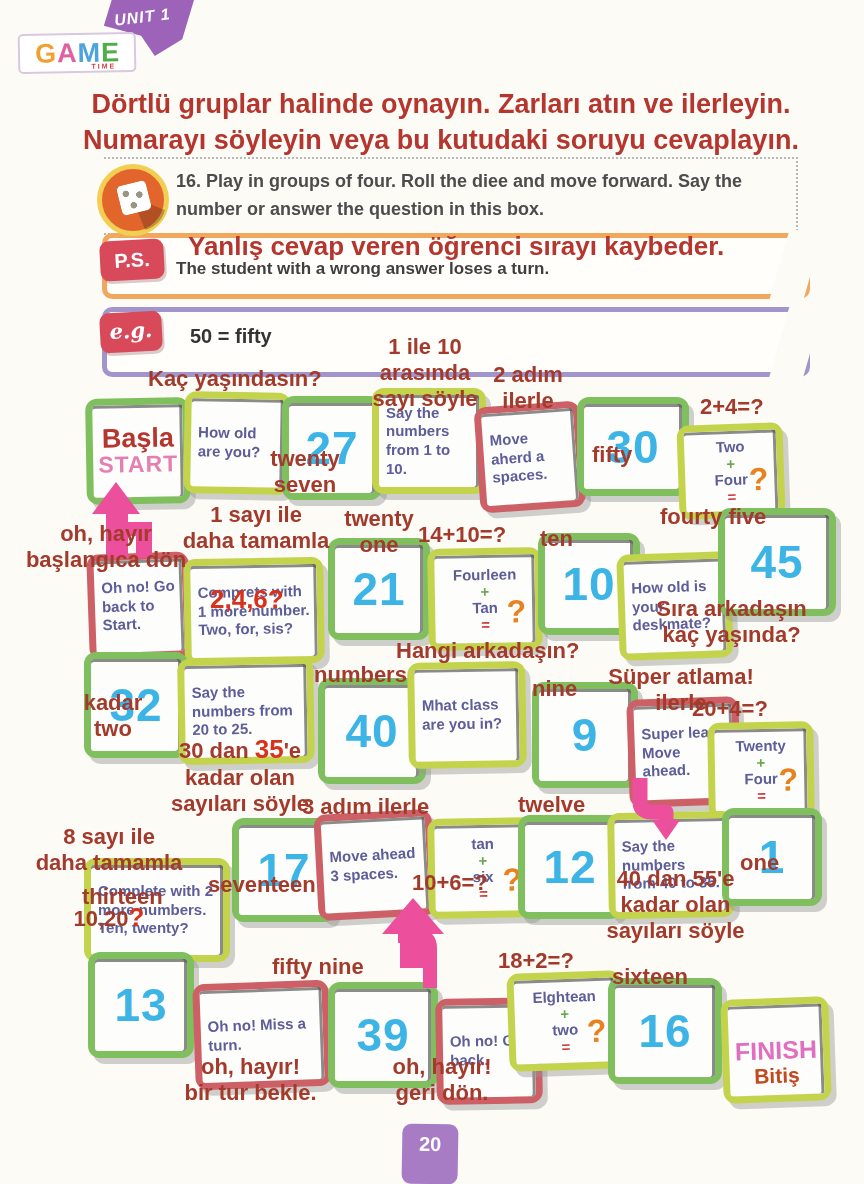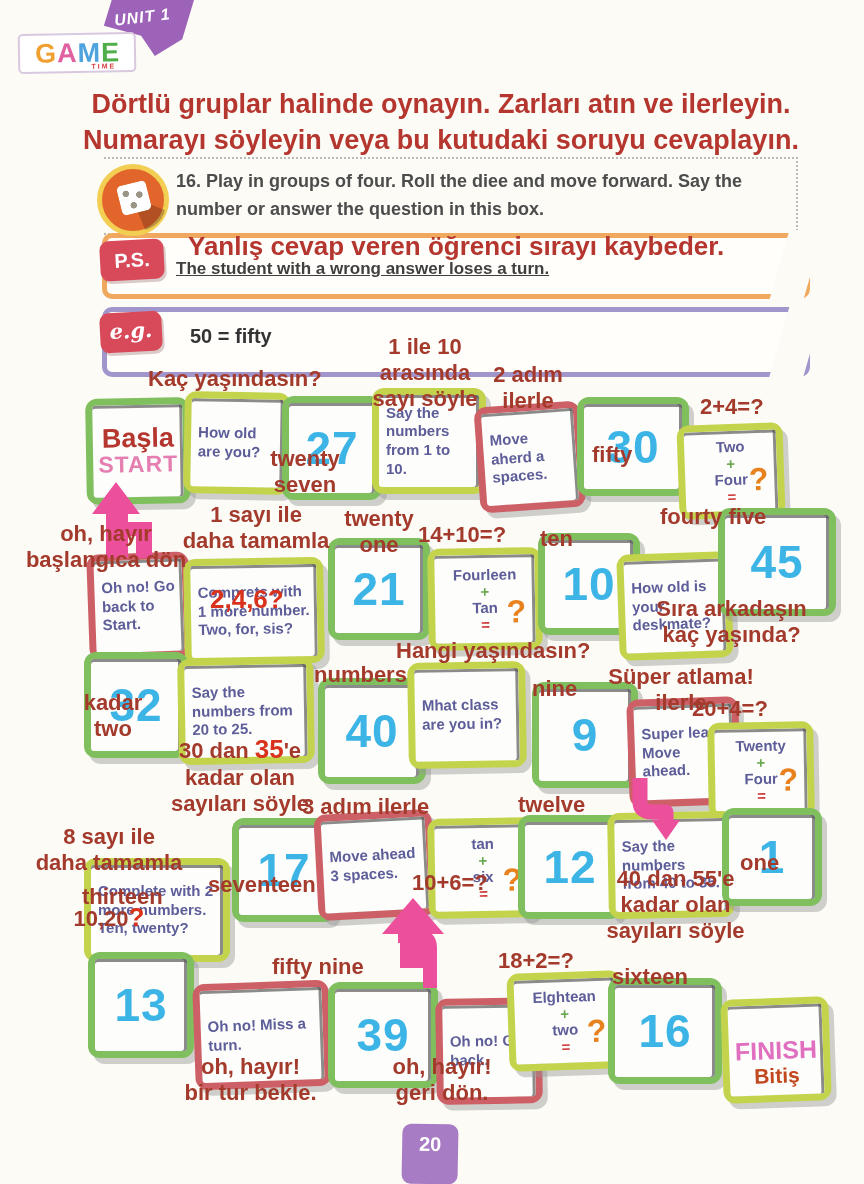--- a/index.html
+++ b/index.html
@@ -38,21 +38,21 @@
   .ps-box{left:102px;top:233px;width:698px;height:56px;border:5px solid #f0a85e;}
   .eg-box{left:102px;top:307px;width:698px;height:60px;border:5px solid #a195cc;}
   .fold{position:absolute;right:-8px;top:-8px;width:34px;height:130%;background:#fcfbf6;
     transform:skewX(-16deg);}
   .tab{background:#d8495a;color:#fff;border-radius:9px;font-weight:bold;text-align:center;
     z-index:4;box-shadow:2px 3px 0 rgba(150,110,110,.35);}
   .ps-tab{left:100px;top:240px;width:64px;height:40px;font-size:20px;line-height:40px;transform:rotate(-3deg);}
   .eg-tab{left:100px;top:312px;width:62px;height:40px;font-size:21px;line-height:38px;
     font-style:italic;font-family:"DejaVu Serif",serif;transform:rotate(-3deg);}
   .ps-red{left:188px;top:231px;font-size:26px;color:#b5362e;font-weight:bold;z-index:5;}
-  .ps-en{left:176px;top:259px;font-size:17px;color:#3f3f3f;font-weight:bold;z-index:5;text-decoration:underline;}
+  .ps-en{left:176px;top:259px;font-size:17px;color:#3f3f3f;font-weight:bold;z-index:5;}
   .eg-text{left:190px;top:325px;font-size:20px;color:#333;font-weight:bold;z-index:5;}
 
   
   .tile{position:absolute;border-radius:12px;padding:7px;box-shadow:5px 6px 0 rgba(150,150,150,.45);z-index:1;}
   .green{background:#7fbf5e;}
   .lime{background:#c3d44c;}
   .redb{background:#cc6066;}
   .tin{background:#fdfdfb;width:100%;height:100%;border-radius:3px;box-sizing:border-box;
     box-shadow:inset 0 3px 0 rgba(90,90,90,.7),inset -3px 0 0 rgba(90,90,90,.7);
     display:flex;flex-direction:column;align-items:center;justify-content:center;position:relative;}
@@ -356,21 +356,21 @@
 <div class="ann center" style="left:634px;top:596px;width:195px">Sıra arkadaşın
 kaç yaşında?</div>
 <div class="ann center" style="left:58px;top:690px;width:110px">kadar
 two</div>
 <div class="ann center" style="left:160px;top:708px;width:160px">
   <span>30 dan </span><span class="bright">35</span><span>'e</span>
   <div>kadar olan
 sayıları söyle</div>
 </div>
 <div class="ann" style="left:314px;top:662px">numbers</div>
-<div class="ann" style="left:396px;top:638px">Hangi yaşındasın?</div>
+<div class="ann" style="left:396px;top:638px">Hangi arkadaşın?</div>
 <div class="ann" style="left:532px;top:676px">nine</div>
 <div class="ann center" style="left:596px;top:664px;width:170px">Süper atlama!
 ilerle</div>
 <div class="ann" style="left:692px;top:696px">20+4=?</div>
 <div class="ann center" style="left:14px;top:798px;width:190px">
   <div>8 sayı ile
 daha tamamla</div>
   <span>10,20</span><span class="bright">?</span>
 </div>
 <div class="ann" style="left:302px;top:794px">3 adım ilerle</div>

